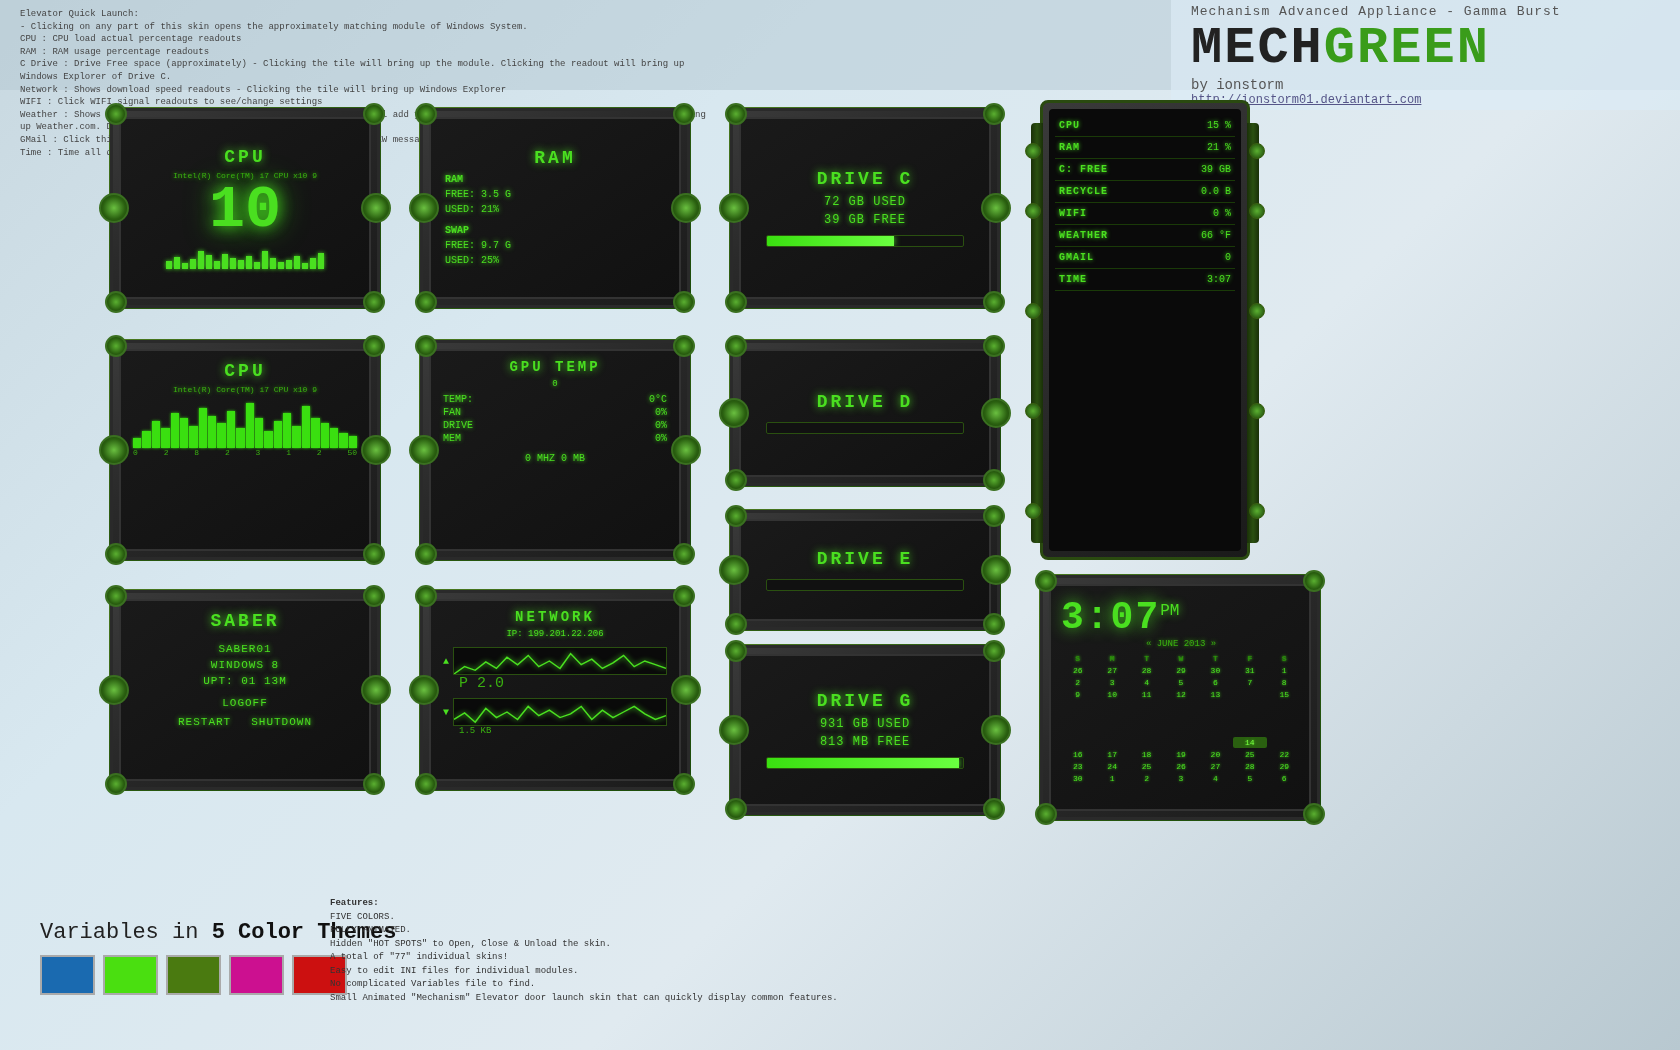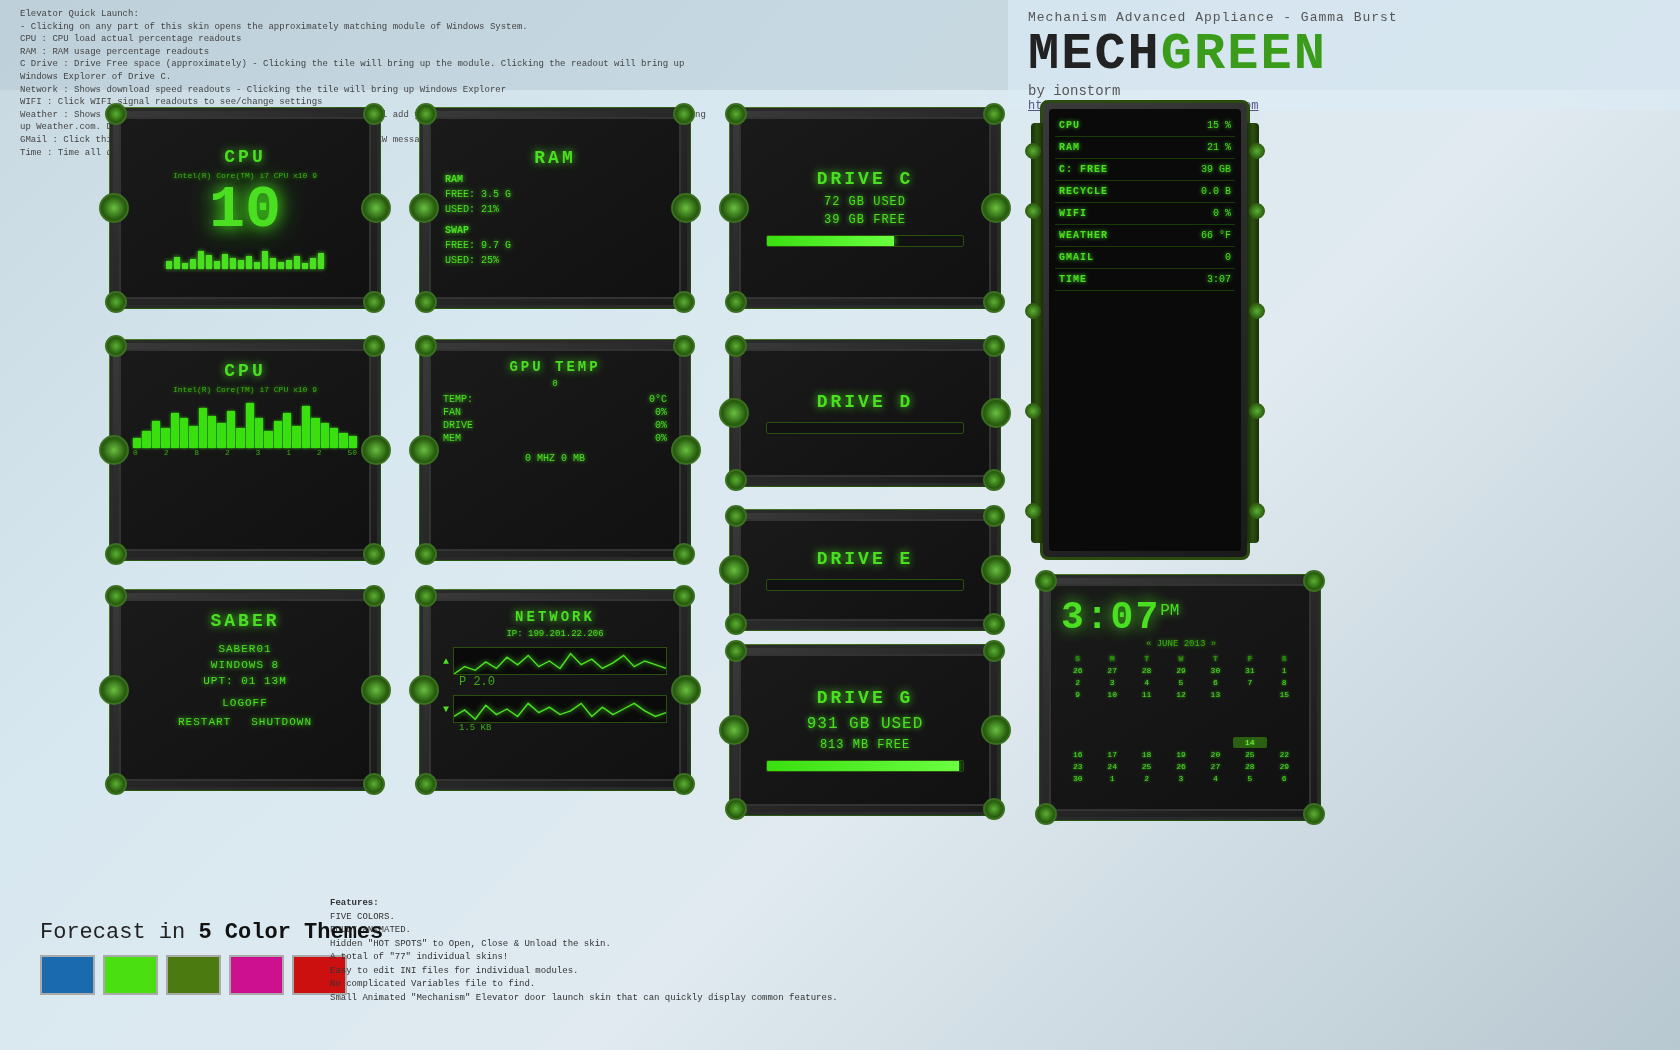--- a/index.html
+++ b/index.html
@@ -30,26 +30,26 @@
       color: #444;
       line-height: 1.4;
       max-width: 700px;
     }
 
     
     .brand-section {
       position: absolute;
       top: 0;
       right: 0;
-      width: 672px;
+      width: 509px;
       height: 110px;
       background: rgba(220,235,245,0.7);
       display: flex;
       flex-direction: column;
-      justify-content: flex-start;
+      justify-content: center;
       padding: 10px 20px;
     }
 
     .brand-subtitle {
       font-size: 13px;
       color: #555;
       margin-bottom: 4px;
       letter-spacing: 1px;
     }
 
@@ -600,21 +600,21 @@
 
     <div style="width:100%;padding:4px;margin-top:4px;">
       <div style="display:flex;align-items:center;gap:4px;">
         <span style="font-size:10px;color:#4adf20;">▲</span>
         <div style="flex:1;height:28px;background:#0a0a0a;border:1px solid #2a5010;overflow:hidden;position:relative;">
           <svg width="100%" height="100%" viewBox="0 0 200 28" preserveAspectRatio="none">
             <polyline points="0,28 10,20 20,24 30,15 40,22 50,10 60,18 70,8 80,20 90,14 100,22 110,6 120,18 130,12 140,22 150,16 160,8 170,20 180,14 190,18 200,22" fill="none" stroke="#4adf20" stroke-width="1.5" style="filter:drop-shadow(0 0 3px #4adf20)"></polyline>
           </svg>
         </div>
       </div>
-      <div style="font-size:12px;color:#3ab010;margin-left:16px;">P 2.0</div>
+      <div style="font-size:15px;color:#3ab010;margin-left:16px;">P 2.0</div>
 
       <div style="display:flex;align-items:center;gap:4px;margin-top:6px;">
         <span style="font-size:10px;color:#4adf20;">▼</span>
         <div style="flex:1;height:28px;background:#0a0a0a;border:1px solid #2a5010;overflow:hidden;">
           <svg width="100%" height="100%" viewBox="0 0 200 28" preserveAspectRatio="none">
             <polyline points="0,22 10,15 20,25 30,10 40,20 50,14 60,22 70,8 80,18 90,12 100,20 110,16 120,8 130,22 140,12 150,20 160,14 170,8 180,16 190,22 200,18" fill="none" stroke="#4adf20" stroke-width="1.5" style="filter:drop-shadow(0 0 3px #4adf20)"></polyline>
           </svg>
         </div>
       </div>
       <div style="font-size:9px;color:#3ab010;margin-left:16px;">1.5 KB</div>
@@ -624,21 +624,21 @@
 
 <div class="widget" style="position:absolute; top:645px; left:730px; width:270px; height:170px;">
   <div class="corner-dec tl"></div>
   <div class="corner-dec tr"></div>
   <div class="corner-dec bl"></div>
   <div class="corner-dec br"></div>
   <div class="side-bolt left"></div>
   <div class="side-bolt right"></div>
   <div class="widget-inner">
     <div class="widget-title">DRIVE G</div>
-    <div class="widget-text" style="font-size:16px; letter-spacing:1px;">931 GB  USED</div>
+    <div class="widget-text" style="font-size:12px; letter-spacing:1px;">931 GB  USED</div>
     <div class="widget-text" style="font-size:12px; letter-spacing:1px;">813 MB  FREE</div>
     <div class="drive-bar-container">
       <div class="drive-bar-fill" style="width:98%"></div>
     </div>
   </div>
 </div>
 
 <div class="side-panel" style="position:absolute; top:100px; left:1040px; width:210px; height:460px; background:linear-gradient(145deg, #3a3a3a, #1a1a1a); border:3px solid #2a4a10; border-radius:8px;">
 
   <div style="position:absolute; left:-12px; top:20px; width:12px; height:420px; background:linear-gradient(90deg, #1a3008, #2a5010, #1a3008); border-radius:4px 0 0 4px;"></div>
@@ -751,21 +751,21 @@
         <div class="cal-cell">2</div>
         <div class="cal-cell">3</div>
         <div class="cal-cell">4</div>
         <div class="cal-cell">5</div>
         <div class="cal-cell">6</div>
       </div>
   </div>
 </div>
 
 <div style="position:absolute; bottom:105px; left:40px;">
-  <span style="font-size:22px; color:#222;">Forecast in </span><span style="font-size:22px; font-weight:900; color:#111;">5 Color Themes</span>
+  <span style="font-size:22px; color:#222;">Variables in </span><span style="font-size:22px; font-weight:900; color:#111;">5 Color Themes</span>
 </div>
 
 <div class="color-swatches" id="swatches-container" style="position:absolute; bottom:55px; left:40px; display:flex; gap:8px;">
 <div class="swatch" style="background-color: rgb(26, 106, 176);"></div>
     <div class="swatch" style="background-color: rgb(74, 223, 16);"></div>
     <div class="swatch" style="background-color: rgb(74, 122, 16);"></div>
     <div class="swatch" style="background-color: rgb(204, 16, 144);"></div>
     <div class="swatch" style="background-color: rgb(204, 16, 16);"></div>
   </div>
 

